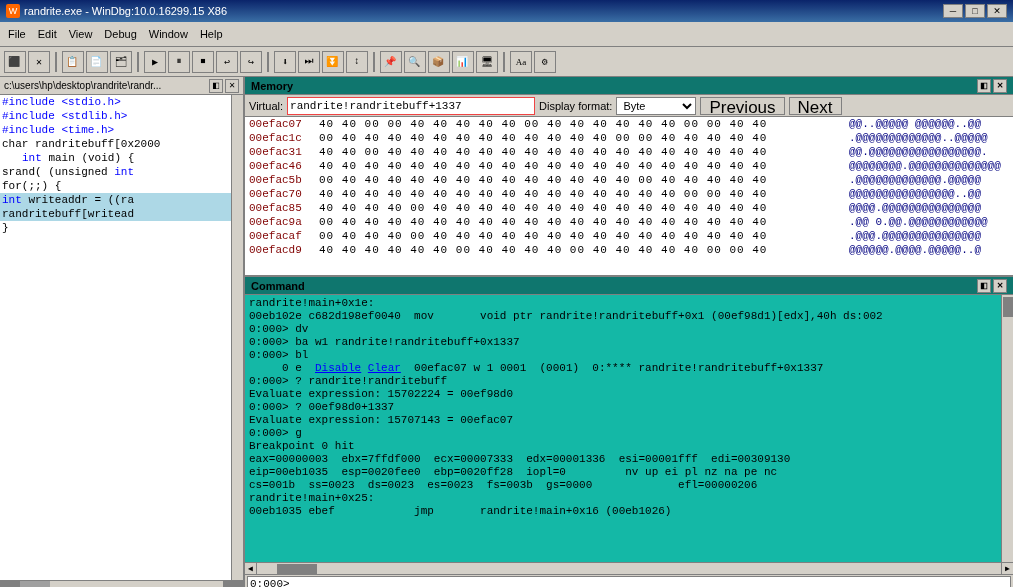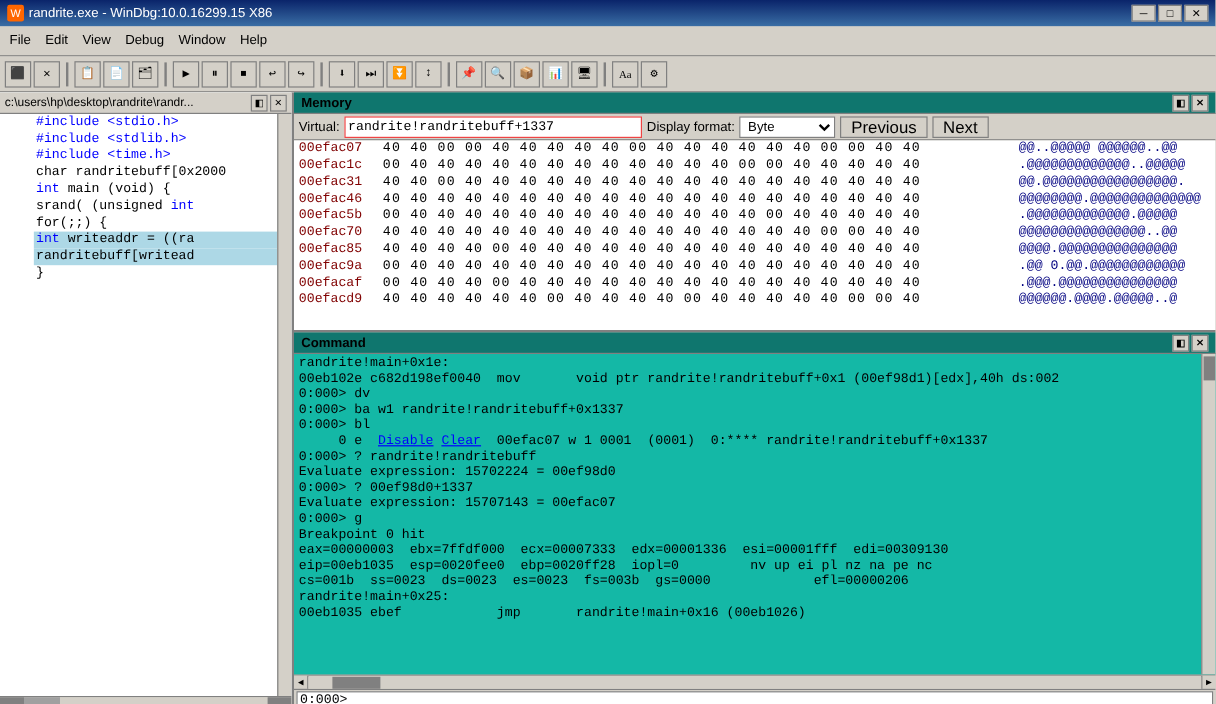--- a/index.html
+++ b/index.html
@@ -214,21 +214,21 @@
       font-size: 11px;
       border: 1px solid #808080;
       background: white;
       padding: 0 2px;
       width: 80px;
     }
     .nav-btn {
       height: 18px;
       padding: 0 8px;
       font-family: 'Segoe UI', sans-serif;
-      font-size: 14px;
+      font-size: 17px;
       background: #d4d0c8;
       border: 1px solid #808080;
       cursor: pointer;
     }
     .memory-content {
       flex: 1;
       overflow: hidden;
       background: white;
       font-family: Liberation Mono, monospace;
       font-size: 11px;
@@ -321,21 +321,20 @@
     }
     .source-v-scrollbar {
       width: 12px;
       background: #d4d0c8;
       border-left: 1px solid #808080;
     }
     .source-panel-inner {
       display: flex;
       flex: 1;
       overflow: hidden;
-      padding-left: 28px;
     }
   </style>
 </head>
 <body>
 
 <div class="title-bar">
   <div class="title-bar-title">
     <div class="title-bar-icon">W</div>
     <span>randrite.exe - WinDbg:10.0.16299.15 X86</span>
   </div>
@@ -393,21 +392,21 @@
         <div class="panel-icon-btn">◧</div>
         <div class="panel-icon-btn">✕</div>
       </div>
     </div>
     <div class="source-panel-inner">
       <div class="source-panel-content">
         <div class="source-line" style="color:#0000ff;">#include &lt;stdio.h&gt;</div>
         <div class="source-line" style="color:#0000ff;">#include &lt;stdlib.h&gt;</div>
         <div class="source-line" style="color:#0000ff;">#include &lt;time.h&gt;</div>
         <div class="source-line" style="color:#000;">char randritebuff[0x2000</div>
-        <div class="source-line" style="color:#000;"><span style="color:#0000ff;">int</span> main (void) {</div>
+        <div class="source-line" style="color:#000;margin-left:20px;"><span style="color:#0000ff;">int</span> main (void) {</div>
         <div class="source-line" style="color:#000;">  srand( (unsigned <span style="color:#0000ff;">int</span></div>
         <div class="source-line" style="color:#000;">  for(;;) {</div>
         <div class="source-line" style="color:#000;background:#add8e6;">    <span style="color:#0000ff;">int</span> writeaddr = ((ra</div>
         <div class="source-line" style="color:#000;background:#add8e6;">    randritebuff[writead</div>
         <div class="source-line" style="color:#000;">  }</div>
       </div>
       <div class="source-v-scrollbar"></div>
     </div>
     <div class="source-h-scrollbar">
       <div style="width:100%;height:10px;background:#d4d0c8;position:relative;">

